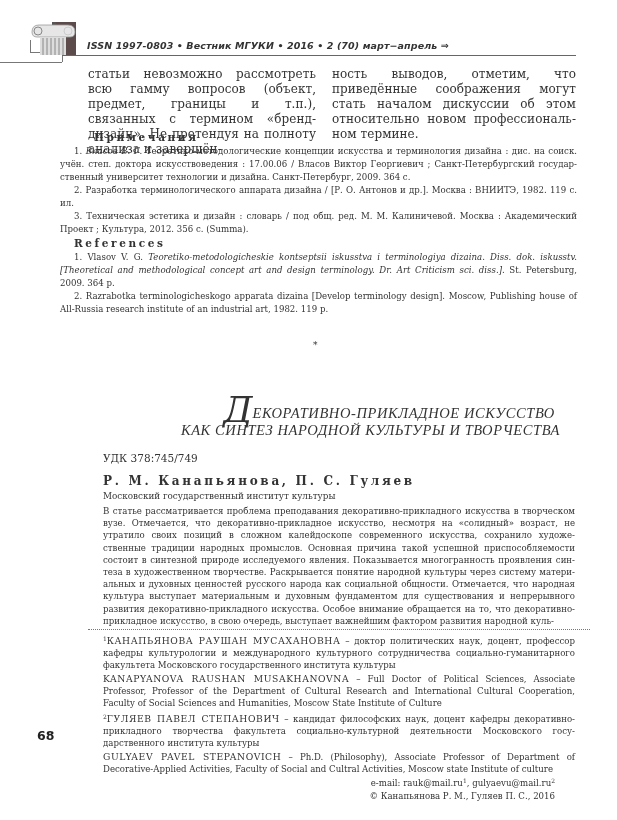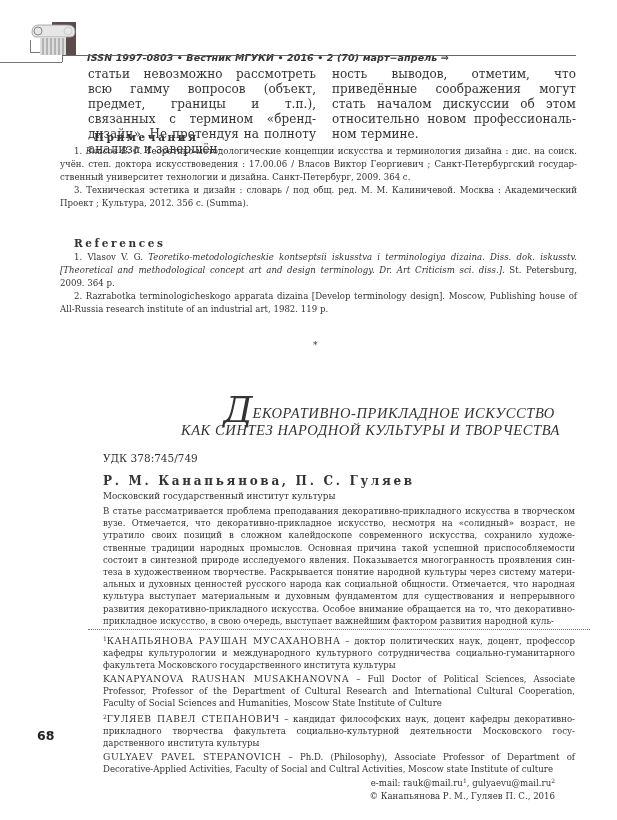--- a/index.html
+++ b/index.html
@@ -2,21 +2,21 @@
 <html><head>
 <meta charset="utf-8">
 <style>
   html, body { margin:0; padding:0; }
   body { width:617px; height:820px; background:#ffffff; position:relative; overflow:hidden; color:#2a2a2a; font-family:"DejaVu Serif", serif; }
   .logo { position:absolute; left:28px; top:22px; width:48px; height:33px; }
   .hdr-frame { position:absolute; left:0; top:62px; width:62px; height:0; border-top:1px solid #777; }
   .hdr-frame2 { position:absolute; left:62px; top:32px; width:0; height:30px; border-left:1px solid #777; }
   .hdr-frame3 { position:absolute; left:30px; top:52px; width:32px; height:0; border-top:1px solid #777; }
   .hdr-frame4 { position:absolute; left:30px; top:40px; width:0; height:12px; border-left:1px solid #777; }
-  .hdr-title { position:absolute; left:87px; top:40px; font-family:"DejaVu Sans", sans-serif; font-weight:bold; font-style:italic; font-size:9.5px; color:#333; letter-spacing:0.1px; white-space:nowrap;margin-top:12px; }
+  .hdr-title { position:absolute; left:87px; top:40px; font-family:"DejaVu Sans", sans-serif; font-weight:bold; font-style:italic; font-size:9.5px; color:#333; letter-spacing:0.1px; white-space:nowrap; }
   .hdr-rule { position:absolute; left:62px; top:55px; width:514px; height:0; border-top:1px solid #666; }
 
   .col { position:absolute; font-size:12px; line-height:15px; color:#333; letter-spacing:0.05px; }
   .col-left { left:88px; top:67px; width:228px; text-align:justify; }
   .col-right { left:332px; top:67px; width:244px; text-align:justify; }
 
   .sec-title { position:absolute; left:74px; font-weight:bold; font-size:10.5px; letter-spacing:2.6px; color:#333; }
   .notes-title { top:131px;margin-left:20px; }
   .refs-title { top:237px; }
 
@@ -77,20 +77,21 @@
 </svg>
 <div class="hdr-title">ISSN 1997-0803 • Вестник МГУКИ • 2016 • 2 (70) март−апрель ⇒</div>
 <div class="hdr-rule"></div>
 
 <div class="col col-left">статьи невозможно рассмотреть всю гамму вопросов (объект, предмет, границы и т.п.), связанных с термином «бренд-дизайн». Не претендуя на полноту анализа и завершён-</div>
 <div class="col col-right">ность выводов, отметим, что приведённые соображения могут стать началом дискуссии об этом относительно новом профессиональ­ном термине.</div>
 
 <div class="sec-title notes-title">Примечания</div>
 <div class="ref notes">
   <p><span>1.</span> <span class="it">Власов В. Г.</span><span> Теоретико-методологические концепции искусства и терминология дизайна : дис. на соиск. учён. степ. доктора искусствоведения : 17.00.06 / Власов Виктор Георгиевич ; Санкт-Петербургский государ­ственный университет технологии и дизайна. Санкт-Петербург, 2009. 364 с.</span></p>
+  <p><span>2.</span> <span>Разработка терминологического аппарата дизайна / [Р. О. Антонов и др.]. Москва : ВНИИТЭ, 1982. 119 с. ил.</span></p>
   <p><span>3.</span> <span>Техническая эстетика и дизайн : словарь / под общ. ред. М. М. Калиничевой. Москва : Академический Проект ; Культура, 2012. 356 с. (Summa).</span></p>
 </div>
 
 <div class="sec-title refs-title">References</div>
 <div class="ref refs">
   <p><span>1.</span> <span>Vlasov V. G.</span> <span class="it">Teoretiko-metodologicheskie kontseptsii iskusstva i terminologiya dizaina. Diss. dok. iskusstv. [Theoretical and methodological concept art and design terminology. Dr. Art Criticism sci. diss.]</span><span>. St. Petersburg, 2009. 364 p.</span></p>
   <p><span>2.</span> <span>Razrabotka terminologicheskogo apparata dizaina [Develop terminology design]. Moscow, Publishing house of All-Russia research institute of an industrial art, 1982. 119 p.</span></p>
 </div>
 <div class="star">*</div>
 

